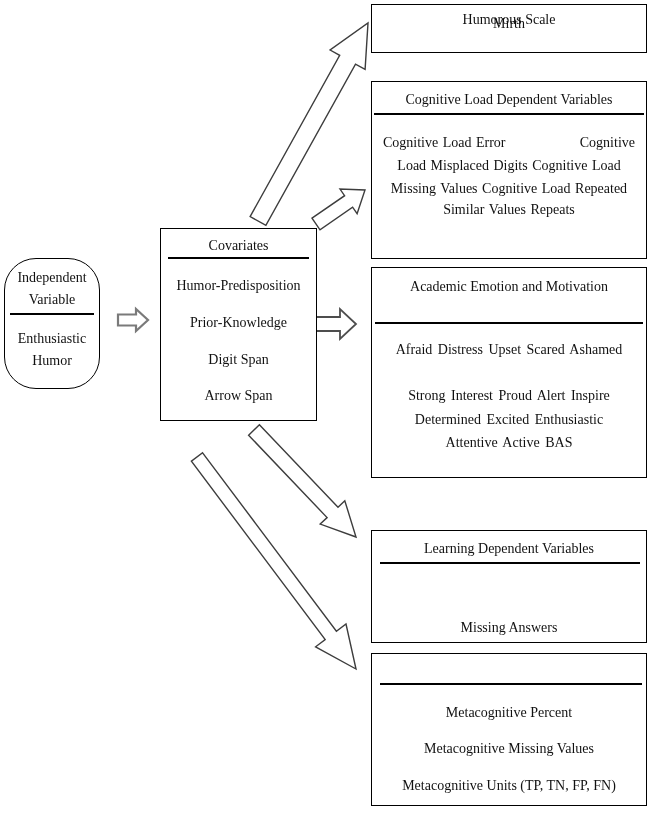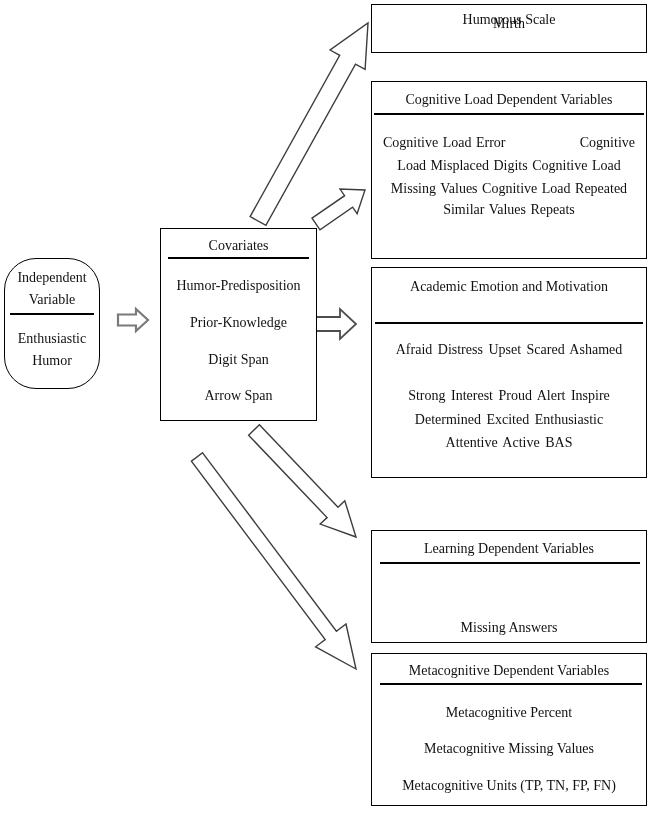--- a/index.html
+++ b/index.html
@@ -80,20 +80,19 @@
     <div class="ln wsp" style="top:166px">Attentive Active BAS</div>
   </div>
 
   <div class="box" style="left:371px;top:515px;width:276px;height:113px;margin-top:15px;">
     <div class="ln" style="top:9px">Learning Dependent Variables</div>
     <div class="sep" style="left:8px;right:6px;top:31px"></div>
     <div class="ln" style="top:88px">Missing Answers</div>
   </div>
 
   <div class="box" style="left:371px;top:653px;width:276px;height:153px;">
-    <div class="ln" style="top:8px">Metacognitive Dependent Variables</div>
     <div class="sep" style="left:8px;right:4px;top:29px"></div>
     <div class="ln" style="top:50px">Metacognitive Percent</div>
     <div class="ln" style="top:86px">Metacognitive Missing Values</div>
     <div class="ln" style="top:123px">Metacognitive Units (TP, TN, FP, FN)</div>
   </div>
 
 </div>
 
 </body></html>

